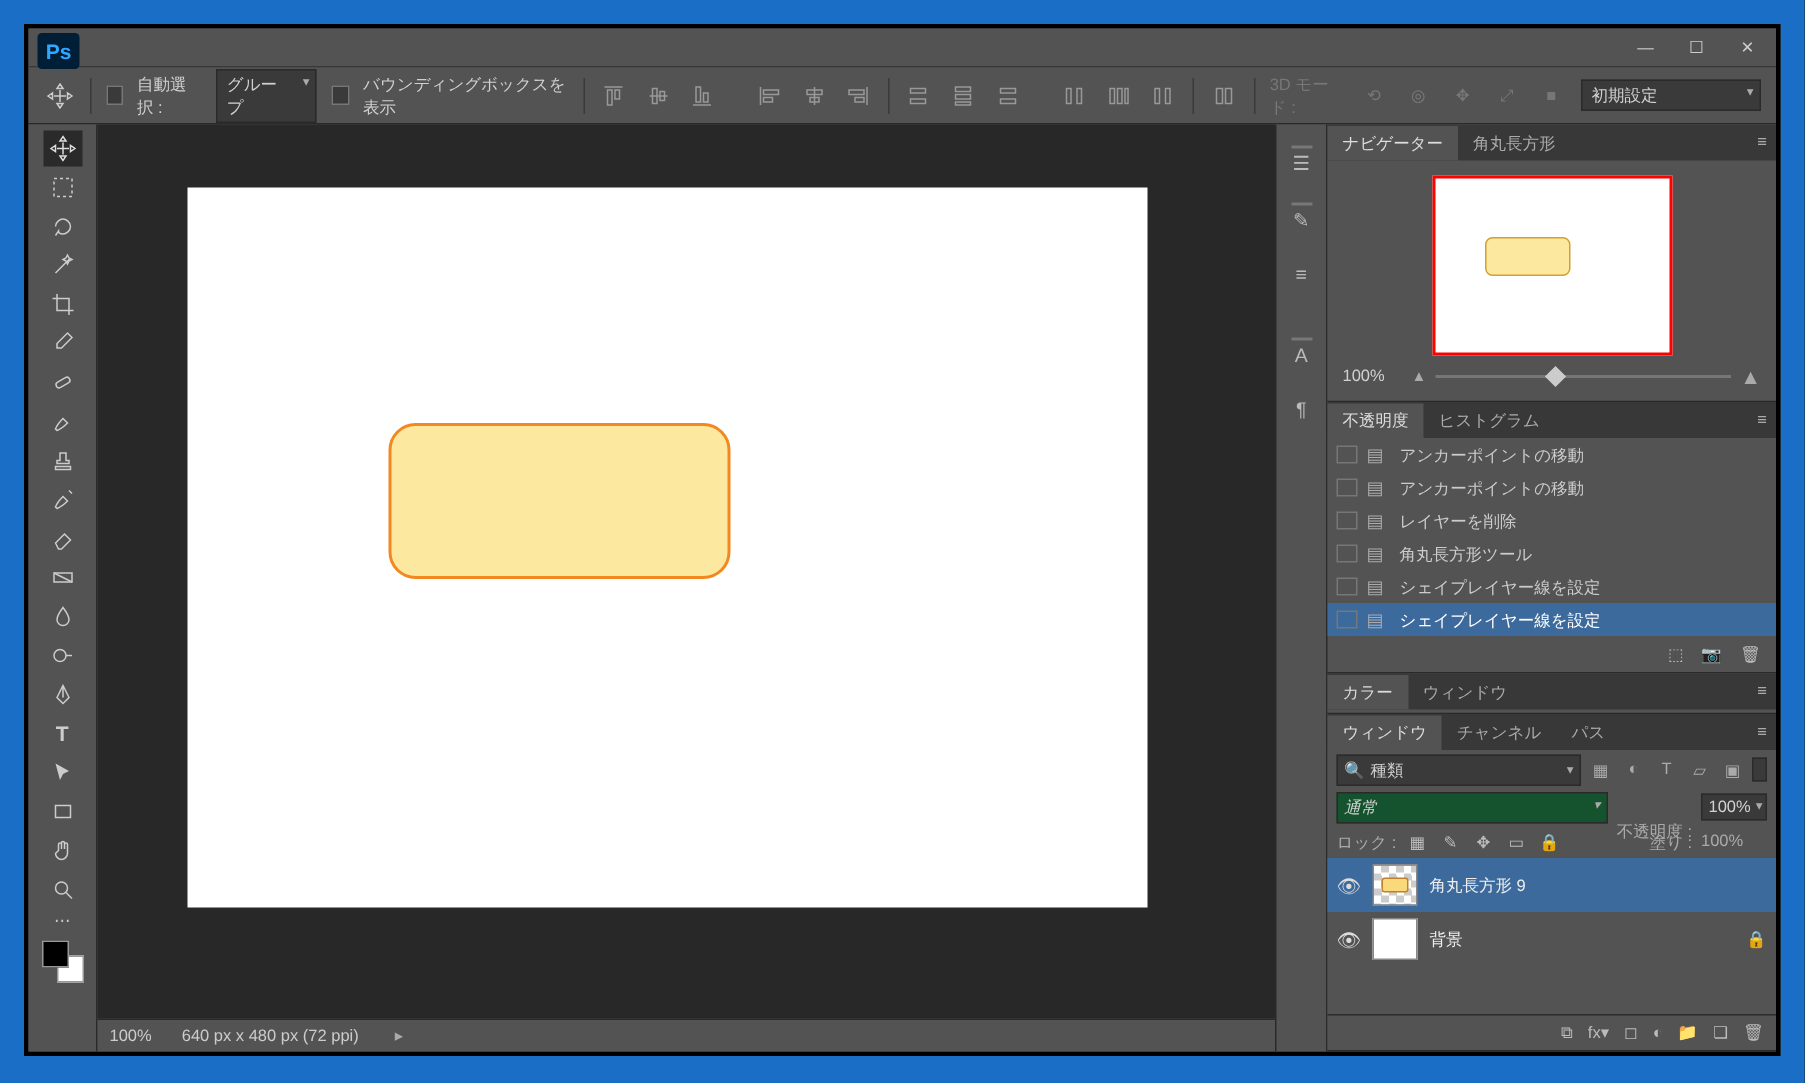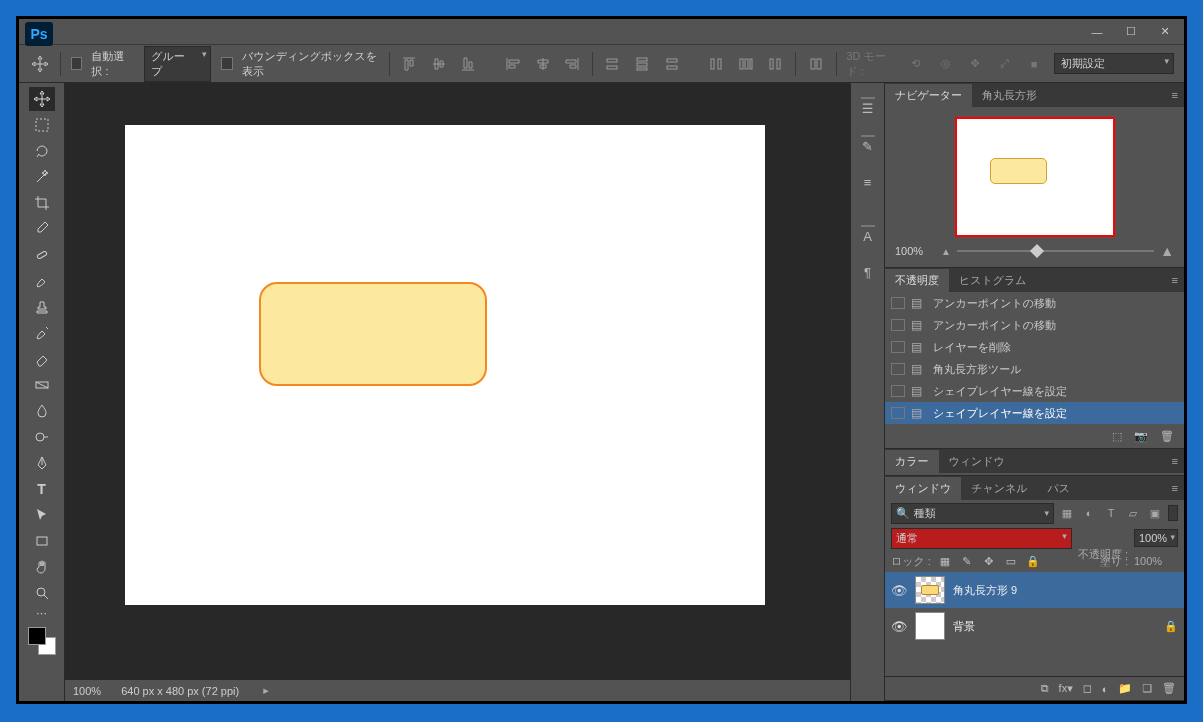--- a/index.html
+++ b/index.html
@@ -65,21 +65,21 @@
 .hist-foot { height: 24px; display: flex; align-items: center; justify-content: flex-end; gap: 12px; padding-right: 10px; color: #bbb; }
 
 .col-body { height: 2px; }
 
 .lay-opts { height: 26px; display: flex; align-items: center; padding: 0 6px; gap: 4px; }
 .lay-opts .search { flex: 1; background: #3a3a3a; border: 1px solid #2a2a2a; padding: 2px 4px; display:flex; align-items:center; gap:4px;}
 .lay-opts .search::after{ content:"▾"; font-size:9px; margin-left:auto; color:#aaa;}
 .lay-opts .ficon { width: 18px; height: 18px; display: flex; align-items:center; justify-content:center; color:#aaa; font-size:11px;}
 .lay-opts .dot { width: 10px; height: 16px; background: #3a3a3a; border: 1px solid #2a2a2a; }
 .lay-row2 { height: 24px; display: flex; align-items: center; padding: 0 6px; gap: 6px; }
-.lay-row2 .blend { flex: 1; background: #b91c1c; border: 1px solid #2a2a2a; padding: 2px 4px; position:relative;}
+.lay-row2 .blend { flex: 1; background: #14532d; border: 1px solid #2a2a2a; padding: 2px 4px; position:relative;font-style:italic;}
 .lay-row2 .blend::after{ content:"▾"; position:absolute; right:4px; top:2px; font-size:9px; color:#aaa;}
 .lay-row2 .olabel { color: #aaa; margin-top: 32px; }
 .lay-row2 .oval { background:#3a3a3a; padding:2px 4px; border:1px solid #2a2a2a; position:relative; min-width:44px;}
 .lay-row2 .oval::after{ content:"▾"; position:absolute; right:2px; top:2px; font-size:9px; color:#aaa;}
 .lay-lock { height: 22px; display: flex; align-items: center; padding: 0 6px; gap: 6px; color: #aaa; font-size:11px;}
 .lay-lock .lico { width:16px; text-align:center; color:#bbb;}
 .lay-list {}
 .layer { height: 36px; display: flex; align-items: center; padding: 0 6px; gap: 8px; }
 .layer.sel { background: #3d6a9c; }
 .layer .eye { width: 16px; color: #ddd; font-size: 13px; }

